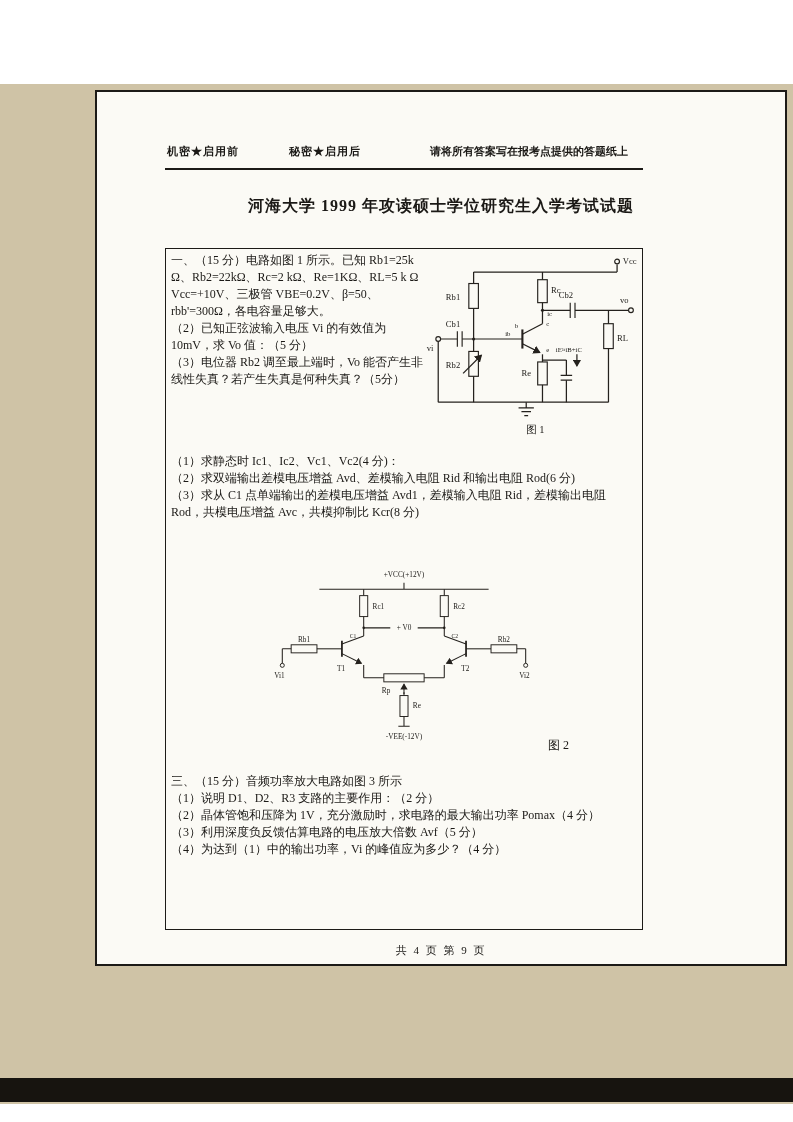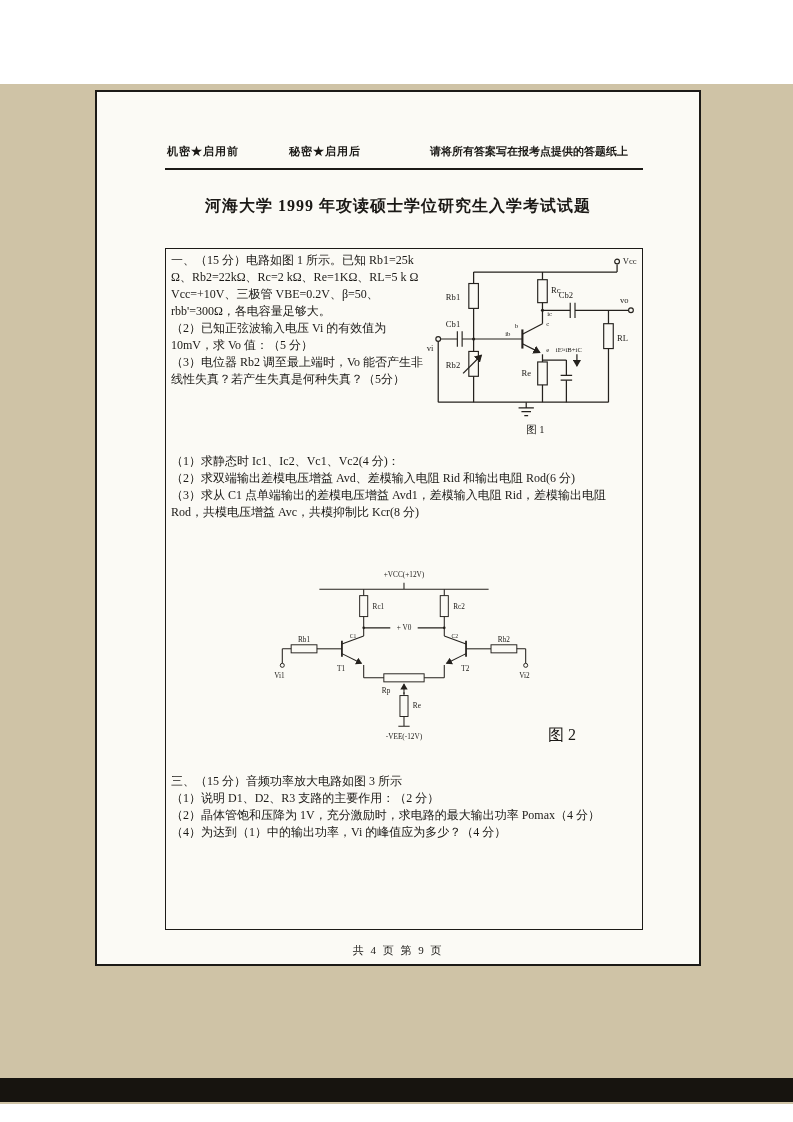--- a/index.html
+++ b/index.html
@@ -3,21 +3,21 @@
 <meta charset="utf-8">
 <style>
   * { margin:0; padding:0; box-sizing:border-box; }
   html,body { background:#ffffff; }
   body { font-family:"Liberation Serif","DejaVu Serif",serif; color:#1b1916; }
 
   .canvas { position:relative; width:793px; height:1122px; background:#ffffff; overflow:hidden; margin:0 auto; }
   .tan-bg { position:absolute; left:0; top:84px; width:793px; height:1020px; background:#cfc3a6; }
   .black-bar { position:absolute; left:0; top:1078px; width:793px; height:24px; background:#17140f; }
 
-  .page { position:absolute; left:95px; top:90px; width:606px; height:876px;
+  .page { position:absolute; left:95px; top:90px; width:692px; height:876px;
           background:#fbfaf5; border:2px solid #1c1a17; }
 
   .sec { position:absolute; top:52px; font-size:11px; font-weight:bold; letter-spacing:1px; }
   .sec-left  { left:70px; }
   .sec-mid   { left:192px; }
   .sec-right { left:333px; letter-spacing:0; }
   .header-rule { position:absolute; left:68px; top:76px; width:478px; height:2px; background:#1c1a17; }
 
   .title { position:absolute; left:0; top:104px; width:100%; text-align:center;
            font-size:16px; font-weight:bold; letter-spacing:1px; }
@@ -28,21 +28,21 @@
   .qbox { position:absolute; left:68px; top:156px; width:478px; height:682px;
           border:1.5px solid #1c1a17; background:#fbfaf5;padding-left:40px; }
 
   .qtext { font-size:12px; line-height:17px; }
   .qtext p { margin:0; text-indent:0; }
 
   .q1-text { position:absolute; left:5px; top:3px; width:254px; }
   .fig1    { position:absolute; right:1px; top:2px; width:220px; }
   .q2-text { position:absolute; left:5px; top:204px; width:466px; }
   .fig2    { position:absolute; left:105px; top:316px; width:270px; }
-  .fig2-caption { position:absolute; left:382px; top:476px; font-size:16px; }
+  .fig2-caption { position:absolute; left:382px; top:488px; font-size:12px; }
   .q3-text { position:absolute; left:5px; top:524px; width:466px; }
 
   .footer { position:absolute; left:0; top:851px; width:100%; text-align:center;
             font-size:11px; letter-spacing:2px; }
 
   svg { display:block; }
   svg .wire { stroke:#24211d; stroke-width:1.3; fill:none; }
   svg .thick { stroke:#24211d; stroke-width:2.2; fill:none; }
   svg .comp { stroke:#24211d; stroke-width:1.2; fill:none; }
   svg text { fill:#1b1916; font-family:"Liberation Serif","DejaVu Serif",serif; }
@@ -252,20 +252,21 @@
           </g>
         </svg>
       </div>
 
       <div class="fig2-caption">图 2</div>
 
       <div class="q3-text qtext">
         <p>三、（15 分）音频功率放大电路如图 3 所示</p>
         <p>（1）说明 D1、D2、R3 支路的主要作用：（2 分）</p>
         <p>（2）晶体管饱和压降为 1V，充分激励时，求电路的最大输出功率 Pomax（4 分）</p>
+        <p>（3）利用深度负反馈估算电路的电压放大倍数 Avf（5 分）</p>
         <p>（4）为达到（1）中的输出功率，Vi 的峰值应为多少？（4 分）</p>
       </div>
 
     </div>
 
     <div class="footer">共 4 页 第 9 页</div>
 
   </div>
 </div>
 

